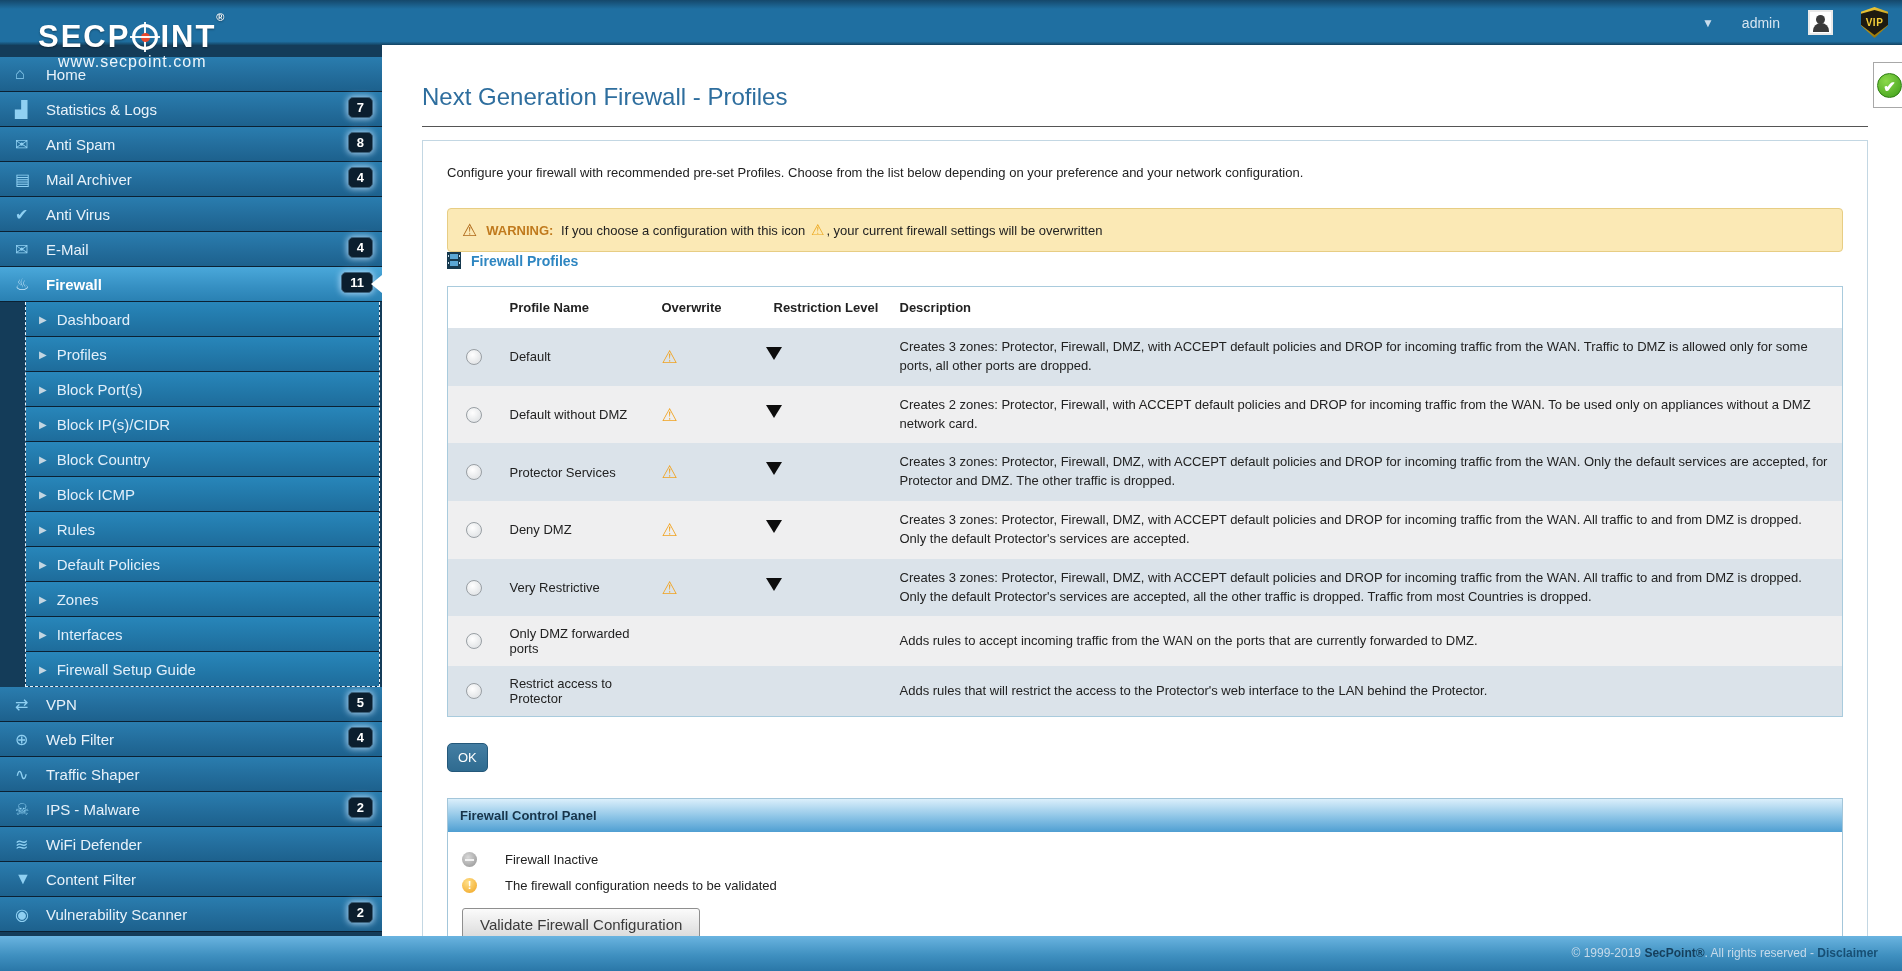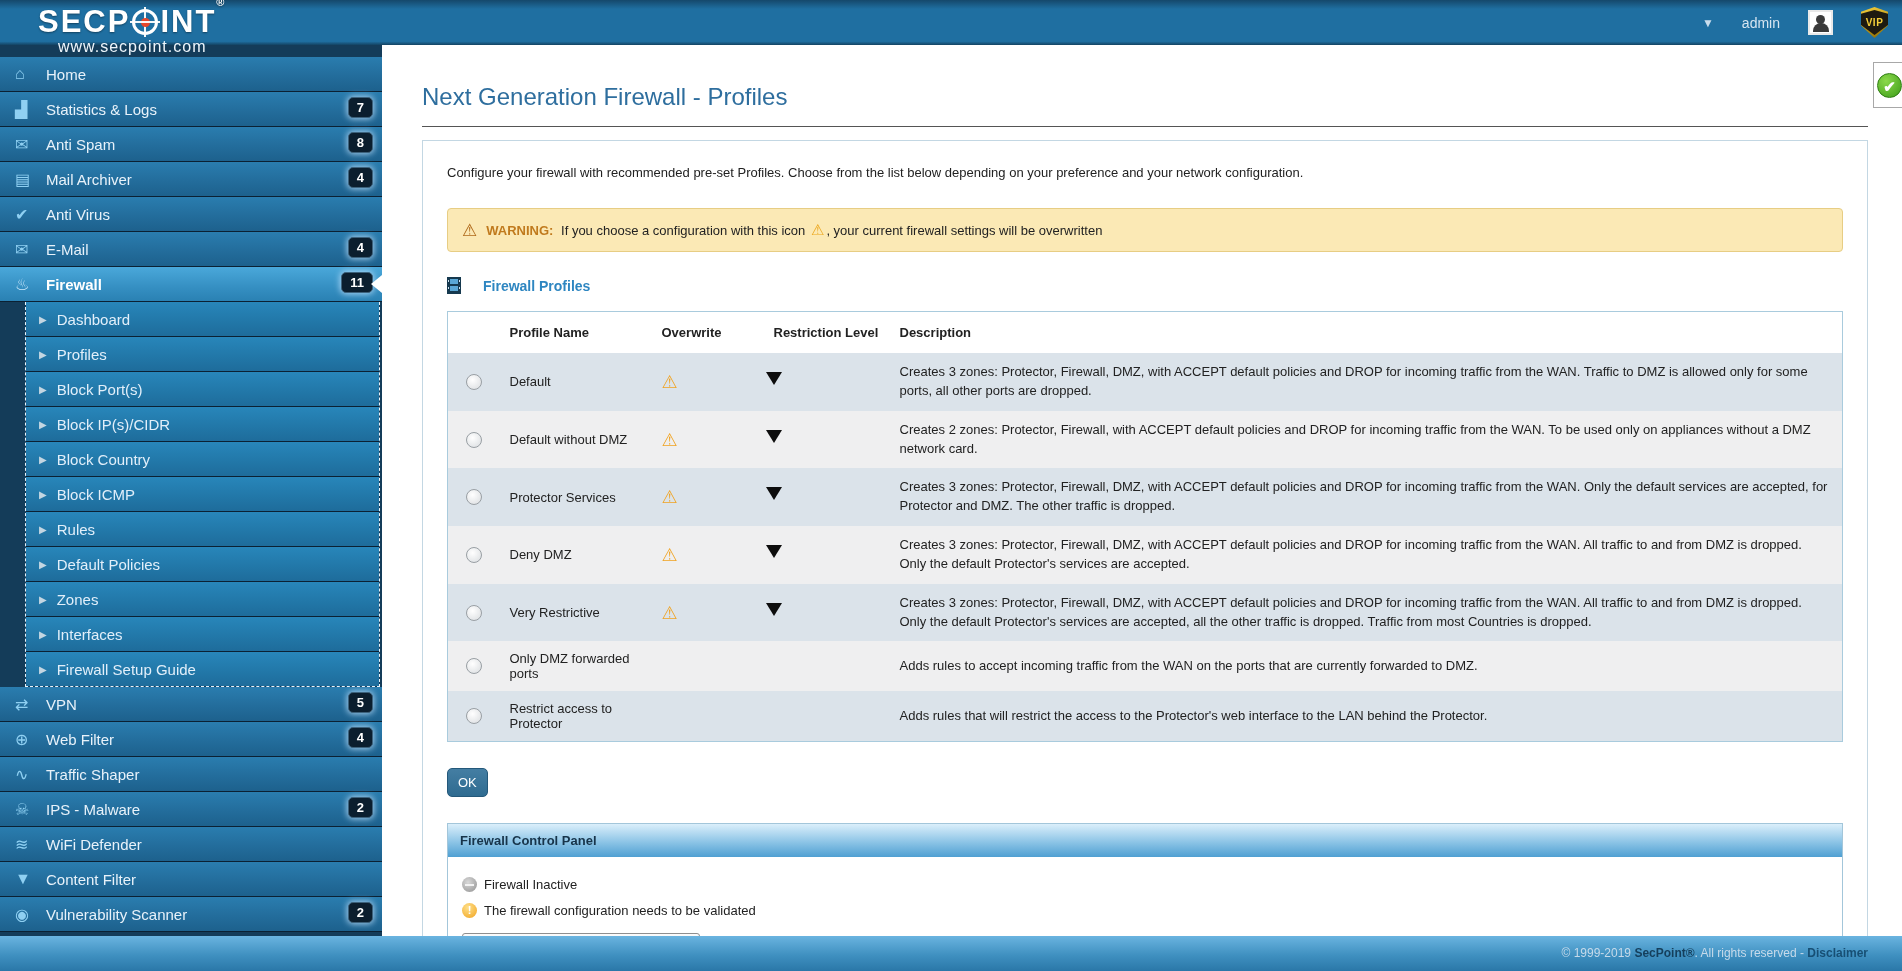--- a/index.html
+++ b/index.html
@@ -2,21 +2,21 @@
 <html><head>
 <meta charset="utf-8">
 <style>
   html,body{margin:0;padding:0;}
   body{width:1902px;height:971px;overflow:hidden;font-family:"Liberation Sans",sans-serif;background:#fff;}
   #app{position:relative;width:1902px;height:971px;overflow:hidden;}
 
   
   .topbar{position:absolute;top:0;left:0;right:0;height:45px;
     background:linear-gradient(180deg,#15486b 0%,#1f6fa1 20%,#1f6fa1 92%,#144362 100%);z-index:4;}
-  .logo{position:absolute;top:4px;left:38px;z-index:10;text-align:center;}
+  .logo{position:absolute;top:19px;left:38px;z-index:10;text-align:center;}
   .logo-line{display:flex;align-items:center;color:#fff;font-weight:bold;font-size:31px;letter-spacing:2px;text-shadow:0 1px 2px rgba(0,0,0,.4);}
   .crosshair{position:relative;display:inline-block;width:20px;height:20px;border:3px solid #fff;border-radius:50%;margin:0 2px;}
   .crosshair::before{content:"";position:absolute;left:50%;top:-5px;bottom:-5px;width:2px;margin-left:-1px;background:rgba(255,255,255,.95);}
   .crosshair::after{content:"";position:absolute;top:50%;left:-5px;right:-5px;height:2px;margin-top:-1px;background:rgba(255,255,255,.95);}
   .crosshair .dot{position:absolute;left:50%;top:50%;width:9px;height:9px;margin:-4.5px 0 0 -4.5px;border-radius:50%;background:#e8472b;}
   .logo-reg{font-size:11px;vertical-align:top;margin-top:-8px;align-self:flex-start;}
   .logo-url{font-size:16px;color:#eef6fc;letter-spacing:1px;margin-top:-2px;}
   .product{position:absolute;top:4px;left:347px;color:#fff;z-index:6;}
   .product-title{font-size:24px;font-weight:bold;letter-spacing:1px;transform:scaleX(.88);transform-origin:left;white-space:nowrap;text-shadow:0 1px 2px rgba(0,0,0,.35);}
   .product-title sup{font-size:10px;}
@@ -61,21 +61,21 @@
     padding:12px 34px 0 40px;overflow:hidden;z-index:2;}
   .page-title{margin:26px 0 0;font-size:24px;font-weight:normal;color:#2e6e9e;}
   .title-rule{border:none;border-top:1px solid #555;margin:15px 0 0;}
   .panel{margin-top:13px;border:1px solid #c3d7e3;background:#fff;padding:24px 24px 20px;min-height:710px;box-sizing:border-box;}
   .intro{font-size:13px;color:#222;}
   .warnbar{margin-top:28px;background:#fbe9b5;border:1px solid #e7cd84;border-radius:4px;
     padding:12px 14px;font-size:13px;color:#222;display:flex;align-items:center;gap:9px;}
   .warn-tri{color:#b06a1a;font-size:17px;line-height:1;}
   .warn-label{color:#c07a1d;font-weight:bold;margin-right:4px;}
   .warn-inline-icon{color:#eca71d;font-size:15px;margin:0 2px;}
-  .section-head{margin-top:25px;display:flex;align-items:center;gap:22px;}
+  .section-head{display:flex;align-items:center;gap:10px;}
   .section-title{color:#2e86c1;font-weight:bold;font-size:14px;}
 
   table.profiles{margin-top:17px;width:100%;border-collapse:collapse;border:1px solid #a9cbdd;font-size:13px;color:#222;table-layout:fixed;}
   col.c-radio{width:52px;} col.c-name{width:152px;} col.c-over{width:112px;} col.c-restr{width:126px;} col.c-desc{width:auto;}
   table.profiles thead th{text-align:left;font-weight:bold;padding:13px 10px;background:#fff;vertical-align:middle;}
   table.profiles td{padding:10px;vertical-align:middle;}
   tbody tr:nth-child(odd){background:#dbe3ea;}
   tbody tr:nth-child(even){background:#efeff0;}
   .radio{appearance:none;-webkit-appearance:none;width:16px;height:16px;border:1px solid #999fa4;border-radius:50%;
     background:radial-gradient(circle at 40% 35%,#ffffff,#d9dcdf);margin:0;cursor:pointer;display:block;}
@@ -86,33 +86,33 @@
     border-left:8px solid transparent;border-right:8px solid transparent;border-top:13px solid #0d0d0d;}
   .desc-cell{line-height:1.45;}
 
   .ok-btn{display:inline-block;margin-top:26px;background:linear-gradient(180deg,#447ea3,#2f6b90);
     border:1px solid #24587a;border-radius:5px;color:#fff;font-size:13px;padding:6px 10px;cursor:pointer;}
 
   .cpanel{margin-top:26px;border:1px solid #a3c6da;}
   .cp-head{background:linear-gradient(180deg,#dbeffb 0%,#8cc4e6 55%,#4f9fd2 100%);padding:9px 12px;
     font-weight:bold;font-size:13px;color:#17344a;}
   .cp-body{padding:20px 14px 16px;background:#fff;}
-  .status-row{display:flex;align-items:center;gap:7px;margin-bottom:11px;font-size:13px;color:#222;}
+  .status-row{display:flex;align-items:center;gap:28px;margin-bottom:11px;font-size:13px;color:#222;}
   .ico-inactive{width:15px;height:15px;border-radius:50%;background:radial-gradient(circle at 40% 35%,#d9d9d9,#909090);position:relative;flex:none;}
   .ico-inactive::after{content:"";position:absolute;left:3px;right:3px;top:6.5px;height:2px;background:#f2f2f2;}
   .ico-validate{width:15px;height:15px;border-radius:50%;background:radial-gradient(circle at 40% 30%,#ffe08a,#f0a31f);
     color:#fff;font-weight:bold;font-size:11px;text-align:center;line-height:15px;flex:none;}
   .ico-validate::after{content:"!";}
   .validate-btn{margin-top:4px;padding:7px 17px;font-size:15px;color:#3a3a3a;cursor:pointer;
     background:linear-gradient(180deg,#fbfbfb,#d8d8d8);border:1px solid #8f8f8f;border-radius:3px;}
 
   
   .footer{position:absolute;left:0;right:0;bottom:0;height:35px;z-index:5;
     background:linear-gradient(180deg,#6ab4e0 0%,#3f90c0 55%,#2a77a8 100%);
-    text-align:right;font-size:12px;color:#c6daea;line-height:35px;padding-right:34px;box-sizing:border-box;}
+    text-align:right;font-size:12px;color:#c6daea;line-height:35px;padding-right:24px;box-sizing:border-box;}
   .footer .brand{color:#153f5c;font-weight:bold;}
   .footer .disclaimer{color:#174f74;font-weight:bold;cursor:pointer;}
 
   
   .side-widget{position:absolute;top:62px;right:0;width:29px;height:46px;background:#fff;border:1px solid #a8a8a8;
     border-right:none;z-index:6;display:flex;align-items:center;padding-left:3px;box-sizing:border-box;}
   .green-check{width:25px;height:25px;border-radius:50%;color:#fff;font-weight:bold;text-align:center;line-height:25px;font-size:15px;
     background:radial-gradient(circle at 35% 30%,#8bd94a,#3c9c18);border:1px solid #2f7d12;box-sizing:border-box;}
   .green-check::after{content:"✔";}
 </style>

